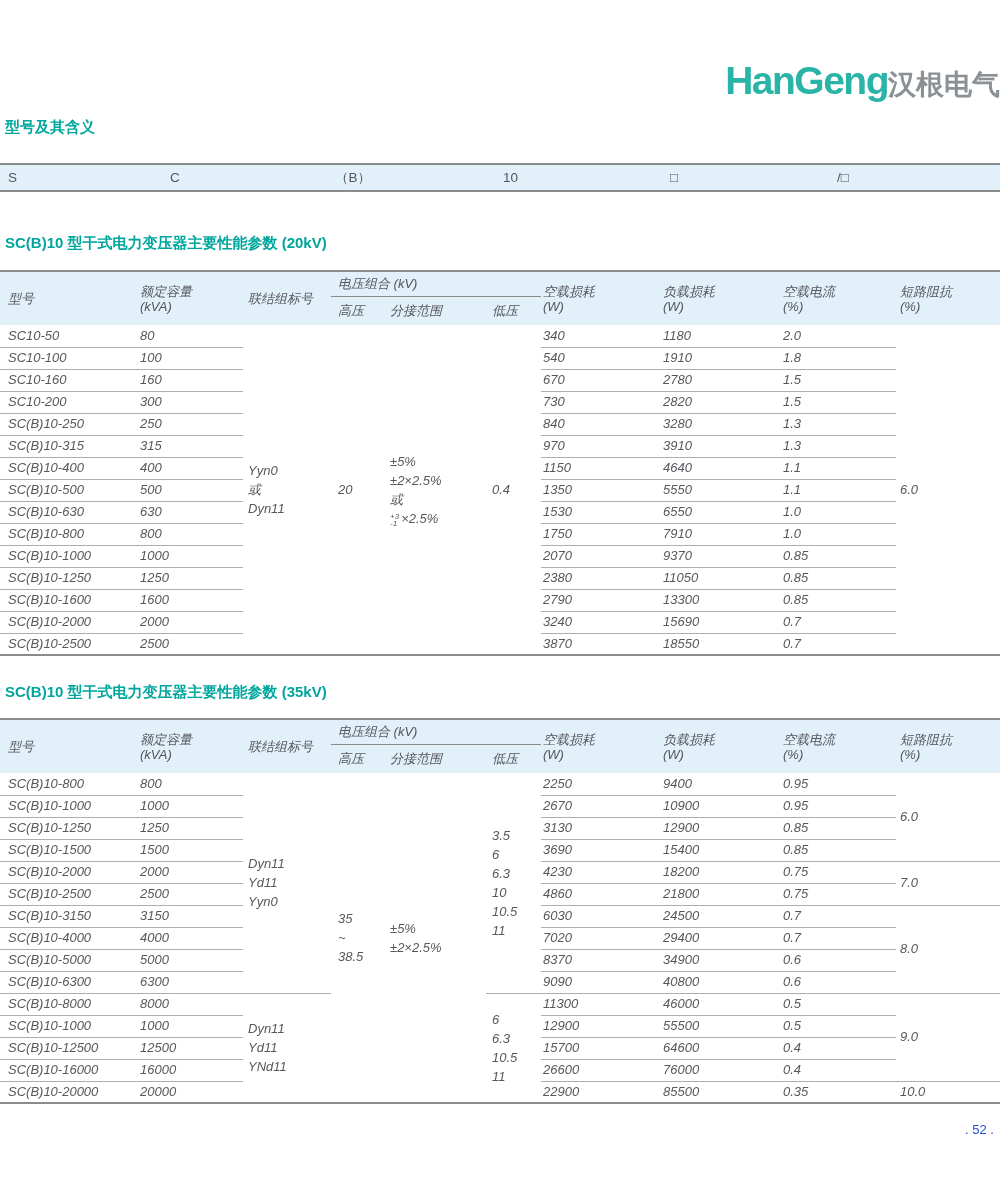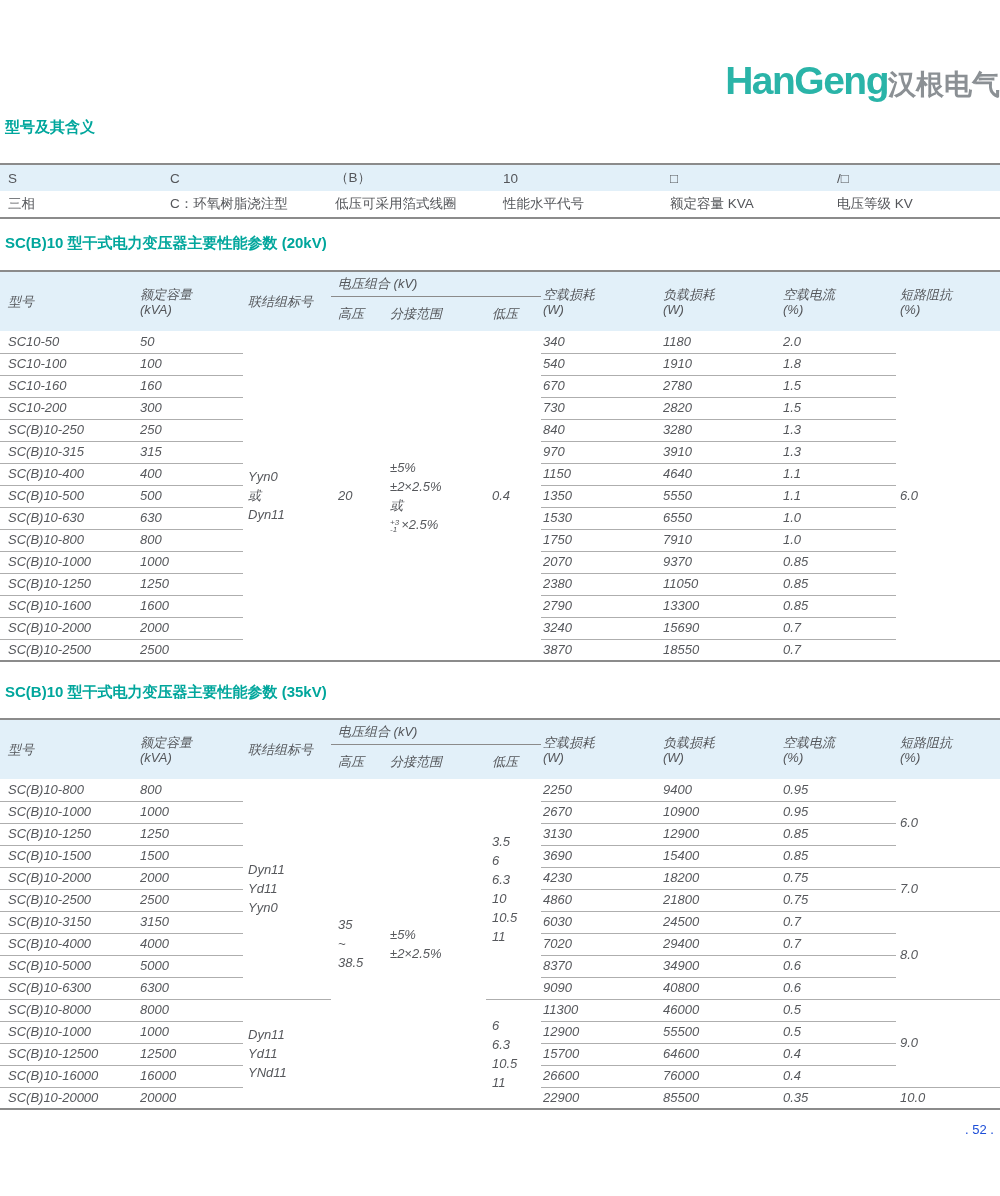--- a/index.html
+++ b/index.html
@@ -20,21 +20,21 @@
   table { border-collapse:collapse; table-layout:fixed; width:1000px; position:absolute; left:0; }
   #meaning-table { top:163px; border-top:2px solid #8b8b8b; border-bottom:2px solid #8b8b8b; }
   #meaning-table th { background:#e2f0f9; height:27px; font-weight:normal; text-align:left; font-size:13.5px; padding-left:8px; color:#54565a; }
   #meaning-table td { height:27px; text-align:left; font-size:13.5px; padding-left:8px; color:#54565a; }
 
   #table-20kv { top:270px; }
   #table-35kv { top:718px; }
   .perf { border-top:2px solid #8b8b8b; border-bottom:2px solid #8b8b8b; font-size:13px;font-style:italic; }
   .perf thead th { background:#e2f0f9; font-weight:normal; text-align:left; vertical-align:middle; color:#54565a; }
   .perf thead tr.h1 th { height:25px; }
-  .perf thead tr.h2 th { height:35px; }
+  .perf thead tr.h2 th { height:29px; }
   .perf thead th div { line-height:15px; }
   .perf thead th.vg { border-bottom:1px solid #8b8b8b; }
   .perf tbody td { height:22px; vertical-align:middle; border-bottom:1px solid #aeaeae; line-height:14px; color:#56585c; }
   .perf tbody td.no-b { border-bottom:none; }
   .perf tbody td.c-merge { }
   .perf tbody td div { line-height:19px; }
 
   .c-model { padding-left:8px; }
   .c-kva   { padding-left:7px; }
   .c-conn  { padding-left:5px; }
@@ -70,28 +70,20 @@
         <col style="width:171px">
     </colgroup>
     <tbody>
         <tr>
       <th>S</th>
       <th>C</th>
       <th>（B）</th>
       <th>10</th>
       <th>□</th>
       <th>/□</th>
-    </tr>
-    <tr>
-      <td>三相</td>
-      <td>C：环氧树脂浇注型</td>
-      <td>低压可采用箔式线圈</td>
-      <td>性能水平代号</td>
-      <td>额定容量 KVA</td>
-      <td>电压等级 KV</td>
     </tr>
   </tbody>
     </table>
 
   <div class="sec-title" id="title-20kv">SC(B)10 型干式电力变压器主要性能参数 (20kV)</div>
 
   <table class="perf" id="table-20kv">
     <colgroup>
       <col style="width:133px">
         <col style="width:110px">
@@ -132,21 +124,21 @@
       </tr>
       <tr class="h2">
         <th class="c-hv">高压</th>
         <th class="c-tap">分接范围</th>
         <th class="c-lv">低压</th>
       </tr>
     </thead>
     <tbody id="tbody-20kv">
         <tr>
           <td class="c-model">SC10-50</td>
-          <td class="c-kva">50</td>
+          <td class="c-kva">80</td>
           <td class="c-merge c-conn no-b" rowspan="15">
             <div>Yyn0</div>
             <div>或</div>
             <div>Dyn11</div>
           </td>
           <td class="c-merge c-hv no-b" rowspan="15">20</td>
           <td class="c-merge c-tap no-b" rowspan="15">
             <div>±5%</div>
             <div>±2×2.5%</div>
             <div>或</div>

